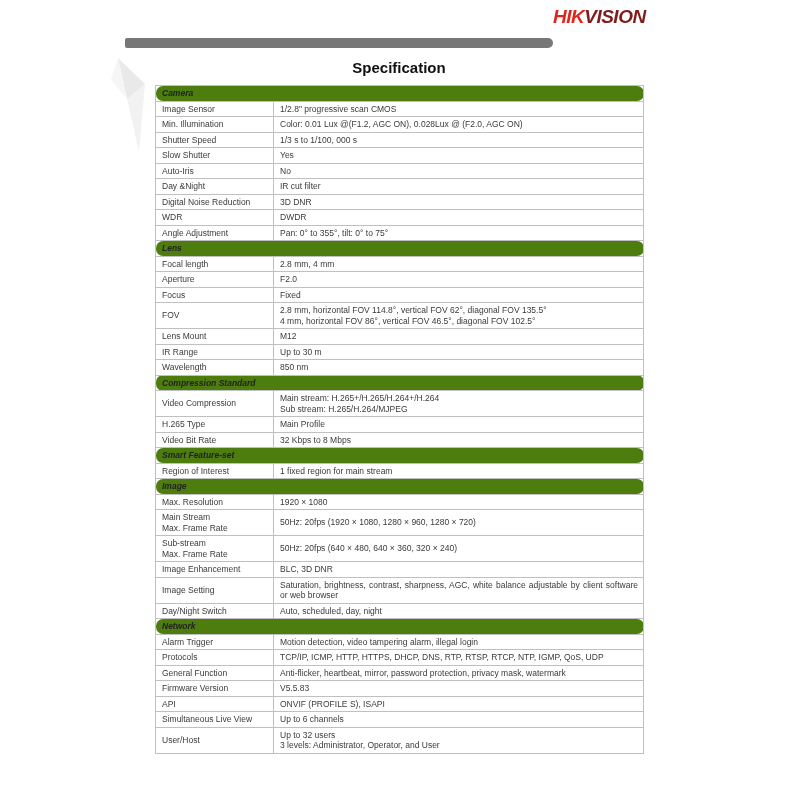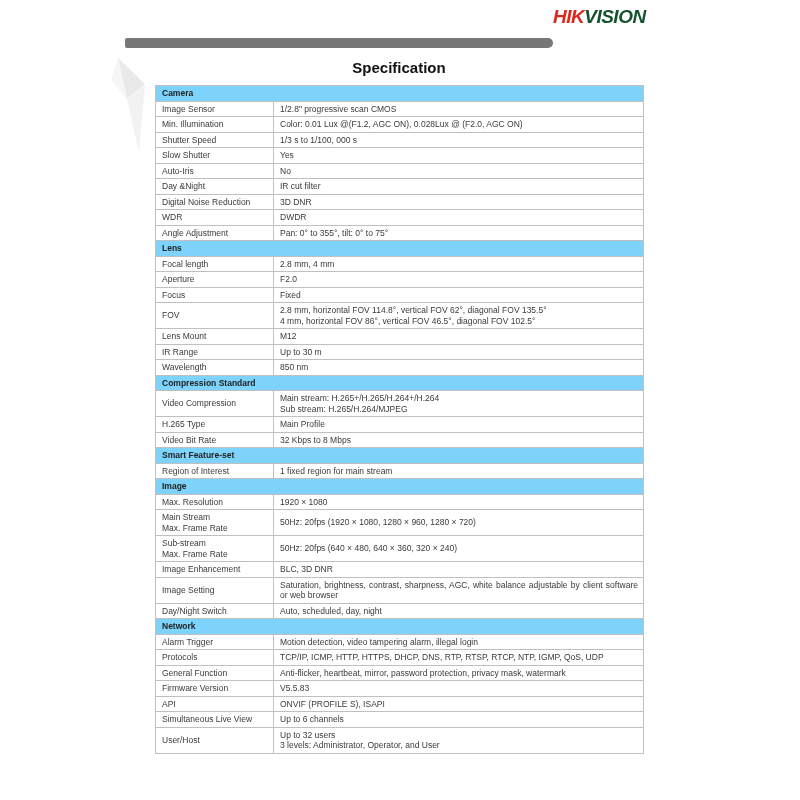--- a/index.html
+++ b/index.html
@@ -11,42 +11,43 @@
   .topbar{
     position:absolute;left:125px;top:38px;width:428px;height:10px;
     background:#777777;border-radius:2px 5px 5px 2px;
   }
   .logo{
     position:absolute;left:553px;top:6px;width:120px;
     font-style:italic;font-weight:800;font-size:19px;letter-spacing:-0.5px;
     white-space:nowrap;
   }
   .logo .red{color:#e0251c;}
-  .logo .gray{color:#14532d;}
+  .logo .gray{color:#7f1d1d;}
   .page-title{
     position:absolute;left:155px;top:59px;width:488px;text-align:center;
     font-weight:bold;font-size:15px;color:#111111;
   }
   .spec-table{
     position:absolute;left:155px;top:85px;width:488px;
     border-collapse:collapse;table-layout:fixed;
   }
   .spec-table td{
     border:1px solid #c0c0c0;
     font-size:8.5px;line-height:10.5px;
     padding:2px 5px 2px 6px;
     vertical-align:middle;
     white-space:pre-line;
     color:#3a3a3a;
     word-wrap:break-word;
   }
   .spec-table td.section{
-    background:#7dd3fc;
-    font-weight:bold;color:#222222;
+    background:#4d7c0f;
+    font-weight:bold;font-style:italic;color:#222222;
     white-space:nowrap;
+    border-radius:7px;
   }
   .spec-table td.value.justify{text-align:justify;margin-top:36px;}
 </style>
 </head>
 <body>
 
 <svg class="watermark" width="60" height="115" viewBox="0 0 60 115">
   <polygon points="15,8 42,34 24,49" fill="#e9e9e9"></polygon>
   <polygon points="24,49 42,34 36,102" fill="#f2f2f2"></polygon>
   <polygon points="8,30 24,49 15,8" fill="#f6f6f6"></polygon>

